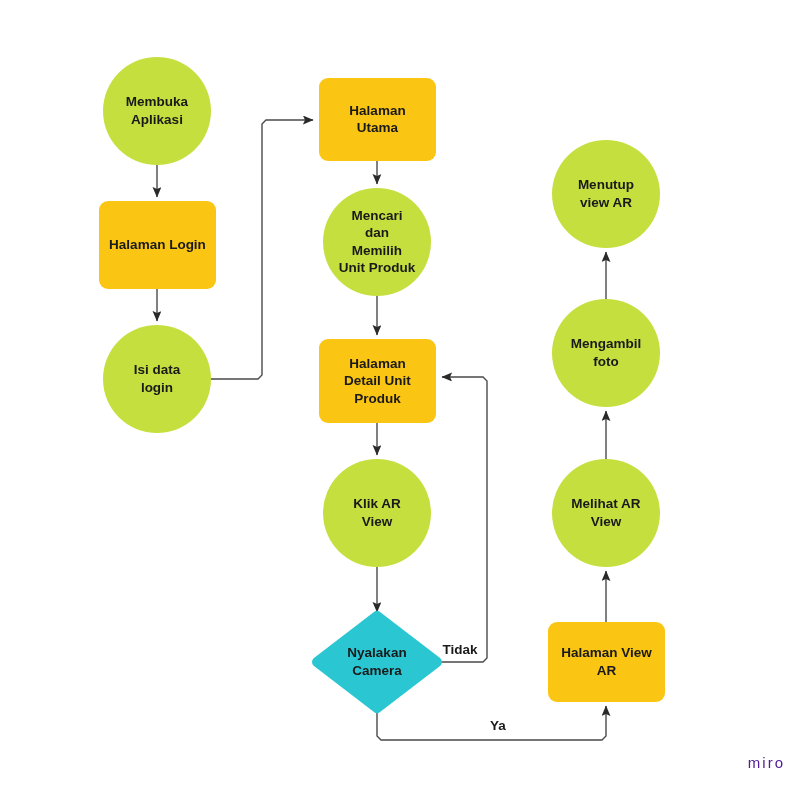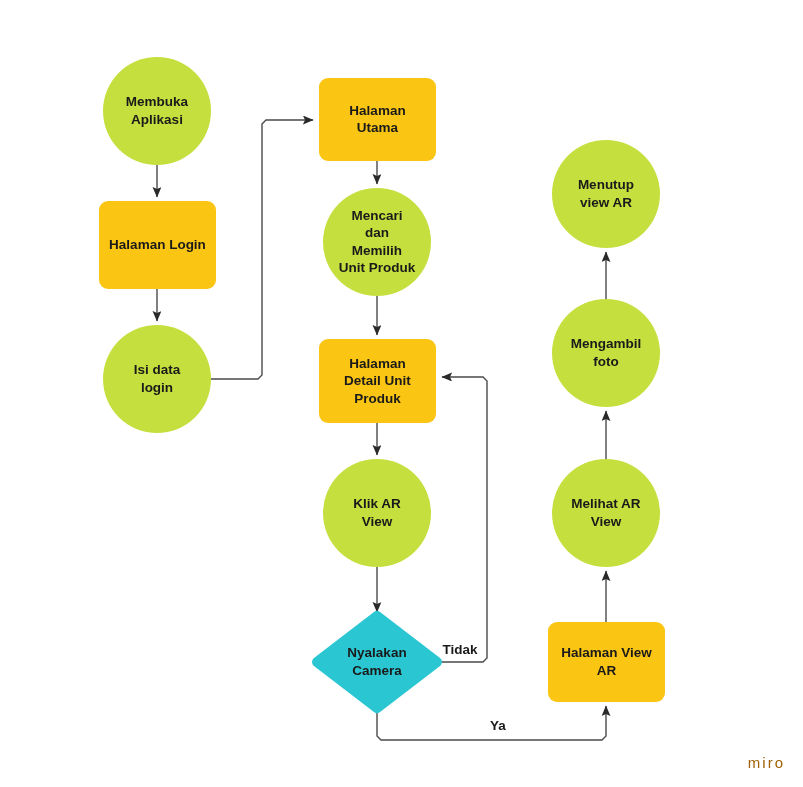--- a/index.html
+++ b/index.html
@@ -46,21 +46,21 @@
     stroke: #4a4a4a;
     stroke-width: 1.4px;
   }
   .watermark {
     position: absolute;
     right: 18px;
     bottom: 16px;
     font-family: "Liberation Sans", "DejaVu Sans", sans-serif;
     font-size: 15px;
     letter-spacing: 2px;
-    color: #a16207;
+    color: #4c1d95;
     user-select: none;
   }
 </style>
 </head>
 <body>
 
 <svg id="flow-canvas" viewBox="0 0 803 787" xmlns="http://www.w3.org/2000/svg">
   <defs>
     <marker id="arrowhead" markerWidth="9" markerHeight="9" refX="7.2" refY="3.2" orient="auto" markerUnits="strokeWidth">
       <path d="M 0 0 L 7.6 3.2 L 0 6.4 L 1.5 3.2 Z" fill="#2a2a2a"></path>

